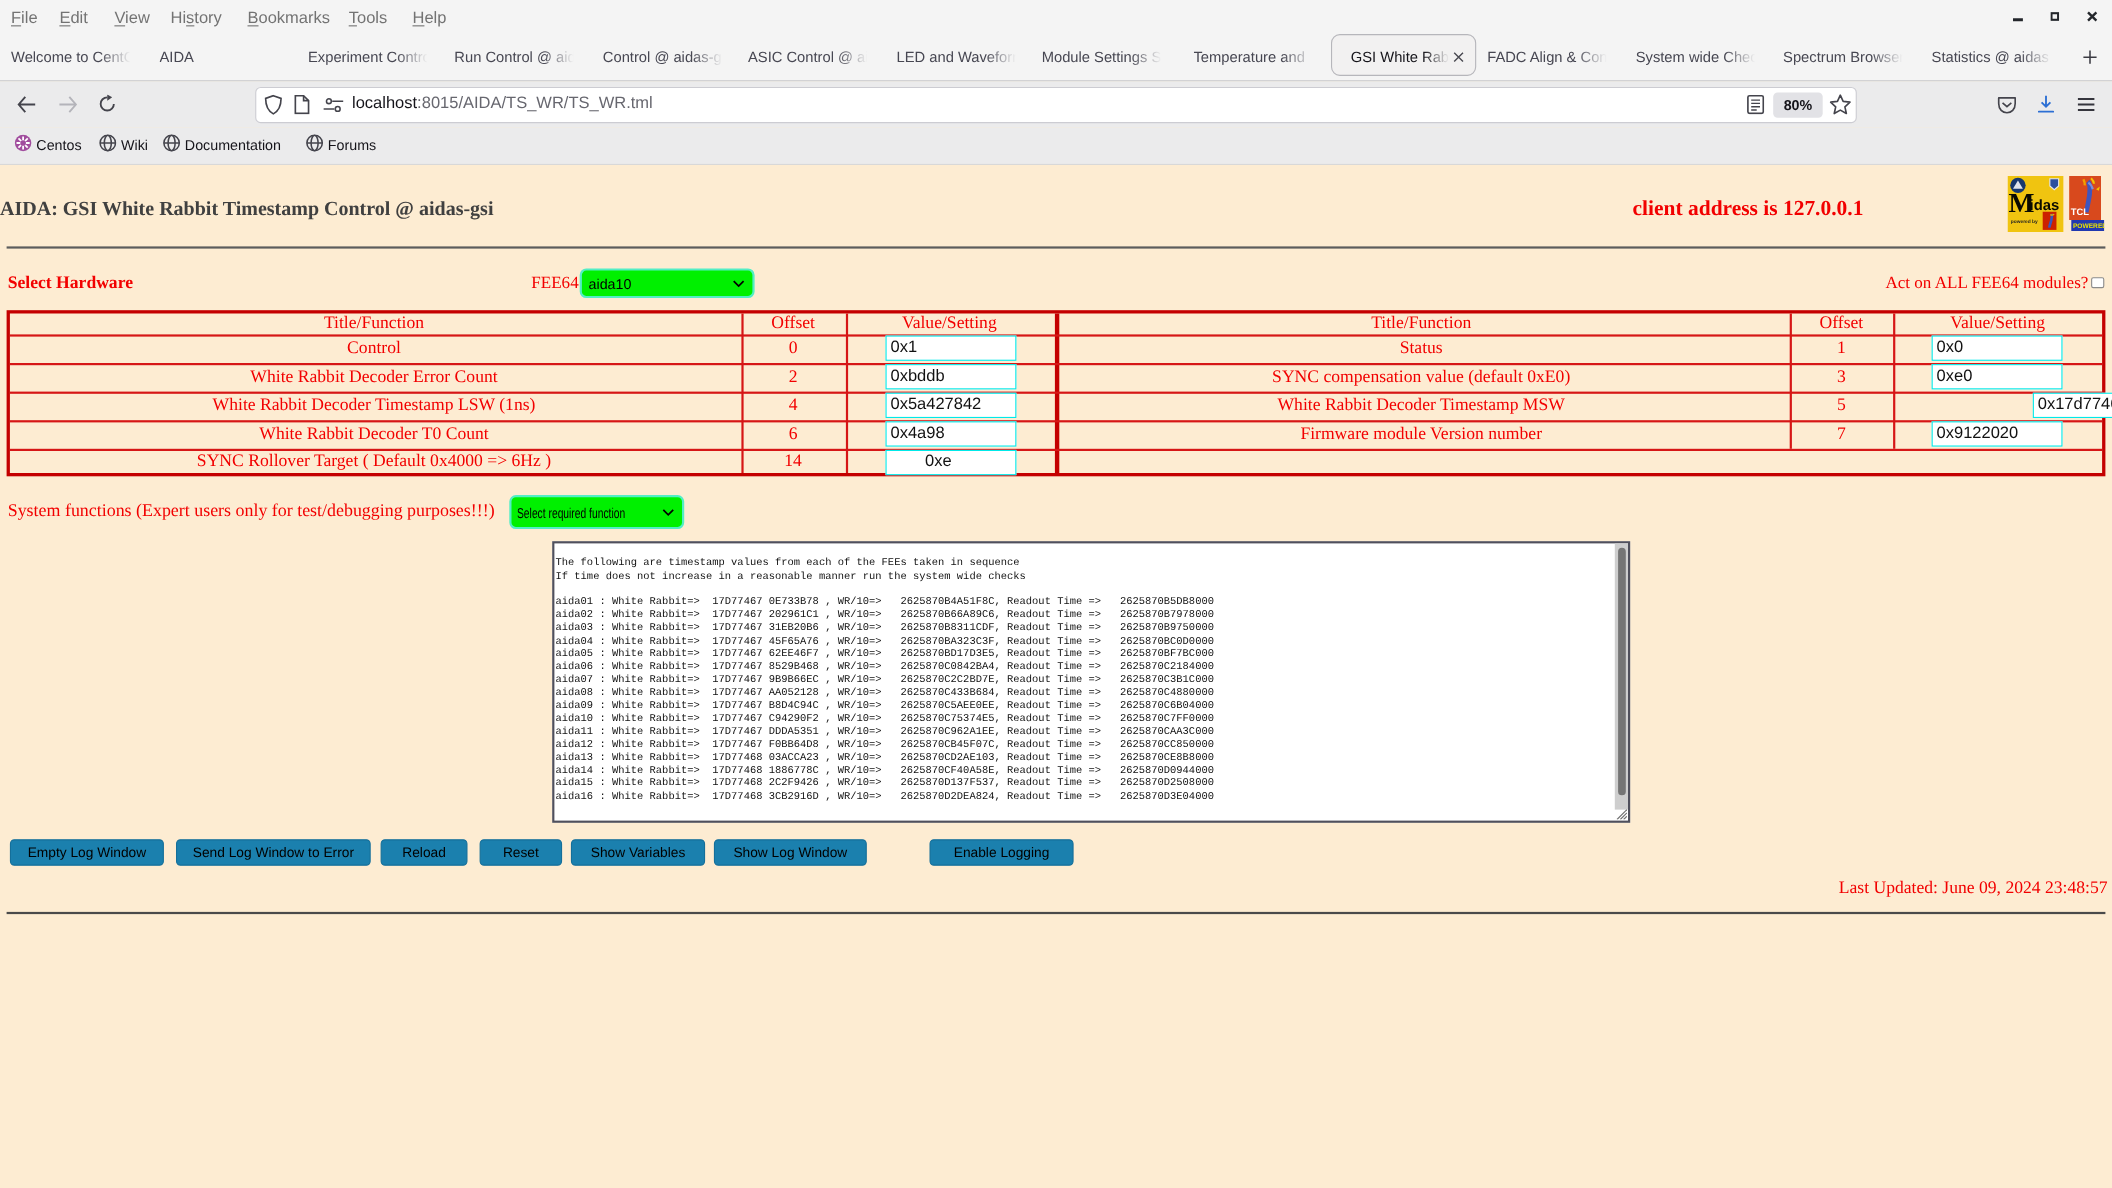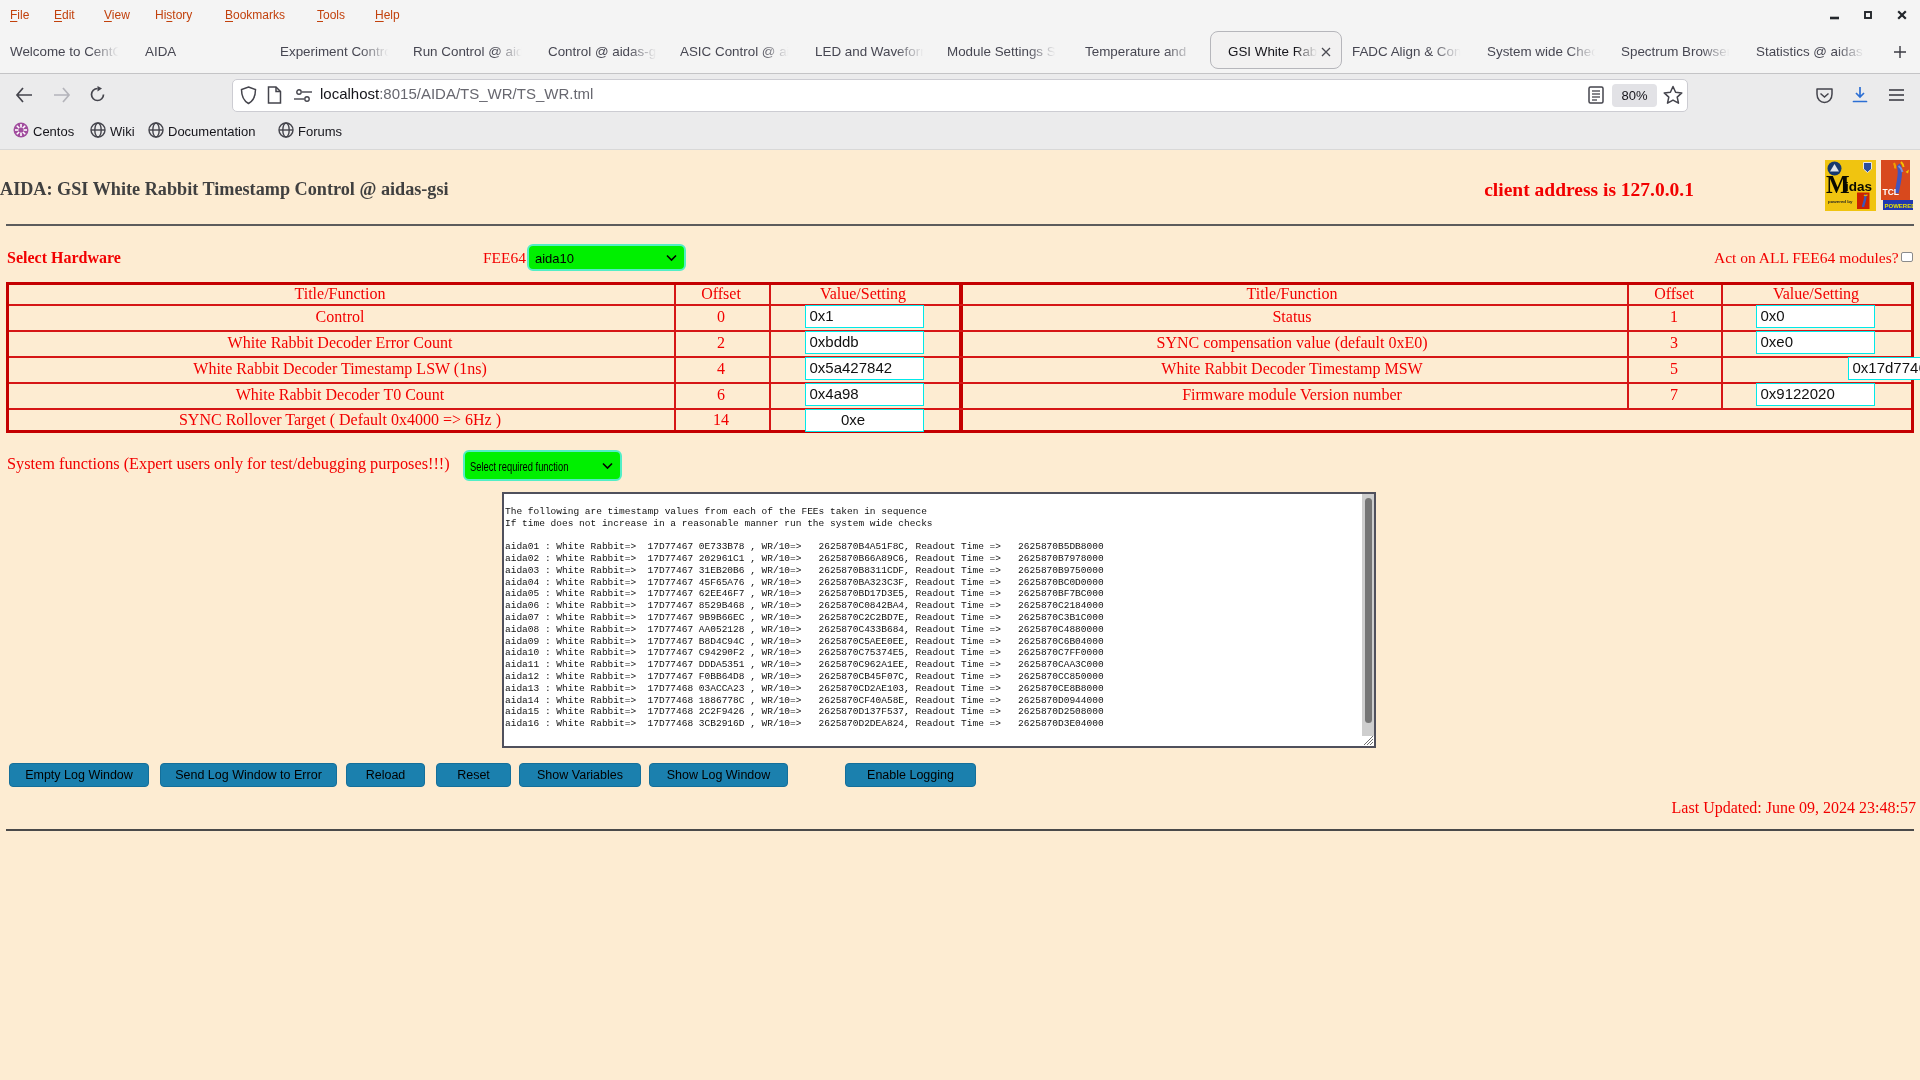--- a/index.html
+++ b/index.html
@@ -5,51 +5,51 @@
 * { margin:0; padding:0; box-sizing:border-box; }
 html,body { width:1920px; height:1080px; overflow:hidden; }
 body { font-family:"Liberation Sans", sans-serif; background:#fdecd2; position:relative; }
 .abs { position:absolute; }
 
 
 #menubar { position:absolute; left:0; top:0; width:1920px; height:30px; background:#f4f4f4; }
 #tabbar  { position:absolute; left:0; top:30px; width:1920px; height:44px; background:#f4f4f4; border-bottom:1px solid #c4c4c6; }
 #navbar  { position:absolute; left:0; top:74px; width:1920px; height:42px; background:#ebebec; }
 #bookbar { position:absolute; left:0; top:116px; width:1920px; height:34px; background:#ebebec; border-bottom:1px solid #d8d8d8; }
-.menuitem { position:absolute; top:8px; font-size:12px; color:#c2410c; }
+.menuitem { position:absolute; top:8px; font-size:15px; color:#737373; }
 .menuitem u { text-decoration-thickness:1px; text-underline-offset:2px; }
 .tablabel { position:absolute; top:44px; font-size:13.4px; color:#474752; white-space:nowrap; overflow:hidden; width:112px;
   -webkit-mask-image:linear-gradient(to right,#000 72%,transparent 97%); mask-image:linear-gradient(to right,#000 72%,transparent 97%); }
 #activetab { position:absolute; left:1210px; top:31px; width:132px; height:38px; background:#f2f1f1; border:1px solid #b6b6bb; border-radius:8px; }
 .winctl { position:absolute; top:7px; color:#35353d; }
 #urlbar { position:absolute; left:232px; top:79px; width:1456px; height:33px; background:#fff; border:1px solid #ccccd2; border-radius:5px; }
 #urltext { position:absolute; left:320px; top:85px; font-size:15px; color:#15141a; }
 #urltext span { color:#67676f; }
-#zoomchip { position:absolute; left:1612px; top:84px; width:45px; height:23px; background:#e2e2e6; border-radius:4px; font-size:13px; color:#15141a; text-align:center; line-height:23px; }
+#zoomchip { position:absolute; left:1612px; top:84px; width:45px; height:23px; background:#e2e2e6; border-radius:4px; font-size:13px; color:#15141a; text-align:center; line-height:23px;font-weight:bold; }
 .bookitem { position:absolute; top:124px; font-size:13px; color:#15141a; }
 #pagetitle { position:absolute; left:0; top:179px; font:bold 18.2px "Liberation Serif", serif; color:#404040; }
 #clientaddr { position:absolute; right:226px; top:179px; font:bold 19.5px "Liberation Serif", serif; color:#f20000; }
 #hr1 { position:absolute; left:6px; top:224px; width:1908px; height:2px; background:#5c5c5c; }
 #selhw { position:absolute; left:7px; top:249px; font:bold 16px "Liberation Serif", serif; color:#f20000; }
 #fee64 { position:absolute; left:483px; top:249px; font:15.5px "Liberation Serif", serif; color:#f20000; }
 #actall { position:absolute; left:1714px; top:249px; font:15.5px "Liberation Serif", serif; color:#f20000; }
 #chkall { position:absolute; left:1901px; top:251.5px; width:11.5px; height:10.5px; background:#fff; border:1px solid #8b8b8b; border-radius:2px; }
 .gsel { position:absolute; background:#00f000; border:2px solid #52eec6; border-radius:6px; font-size:13px; color:#000; }
 .gsel .lbl { position:absolute; left:6px; top:50%; transform:translateY(-50%); }
 .gsel svg { position:absolute; right:7px; top:50%; transform:translateY(-50%); }
 
 
 #tbl { position:absolute; left:6px; top:282px; width:1908px; height:151px; border:3px solid #c40000; }
 .vline, .hlinex { position:absolute; background:#d61616; }
 .tcell { position:absolute; font:16px "Liberation Serif", serif; color:#f20000; text-align:center; transform:translate(-50%,-50%); white-space:nowrap; }
 .tinput { position:absolute; width:119px; height:23px; background:#fff; border:1.5px solid #00e9e9; font-size:15px; color:#111; padding-left:3.5px; line-height:20px; white-space:pre; }
 
 #sysfn { position:absolute; left:7px; top:454px; font:16.3px "Liberation Serif", serif; color:#f20000; }
 
-#ta { position:absolute; left:502px; top:492px; width:874px; height:256px; background:#fff; border:2px solid #50505c; }
+#ta { position:absolute; left:502px; top:492px; width:980px; height:256px; background:#fff; border:2px solid #50505c; }
 #tatext { position:absolute; left:1px; top:0px; font:9.5px/11.8px "Liberation Mono", monospace; color:#111; white-space:pre; }
 #sbtrack { position:absolute; right:0px; top:0px; width:12px; height:242px; background:#cecece; }
 #sbthumb { position:absolute; right:2.5px; top:4px; width:7px; height:225px; background:#757575; border-radius:4px; }
 
 .btn { position:absolute; top:763px; height:24px; background:#1b80ae; border:1px solid #156f9a; border-radius:4px; font-size:12.5px; color:#000; text-align:center; line-height:22px; }
 #lastupd { position:absolute; right:4px; top:799px; font:16px "Liberation Serif", serif; color:#f20000; }
 #hr2 { position:absolute; left:6px; top:829px; width:1908px; height:2px; background:#4a4a4a; }
 </style>
 </head>
 <body>

